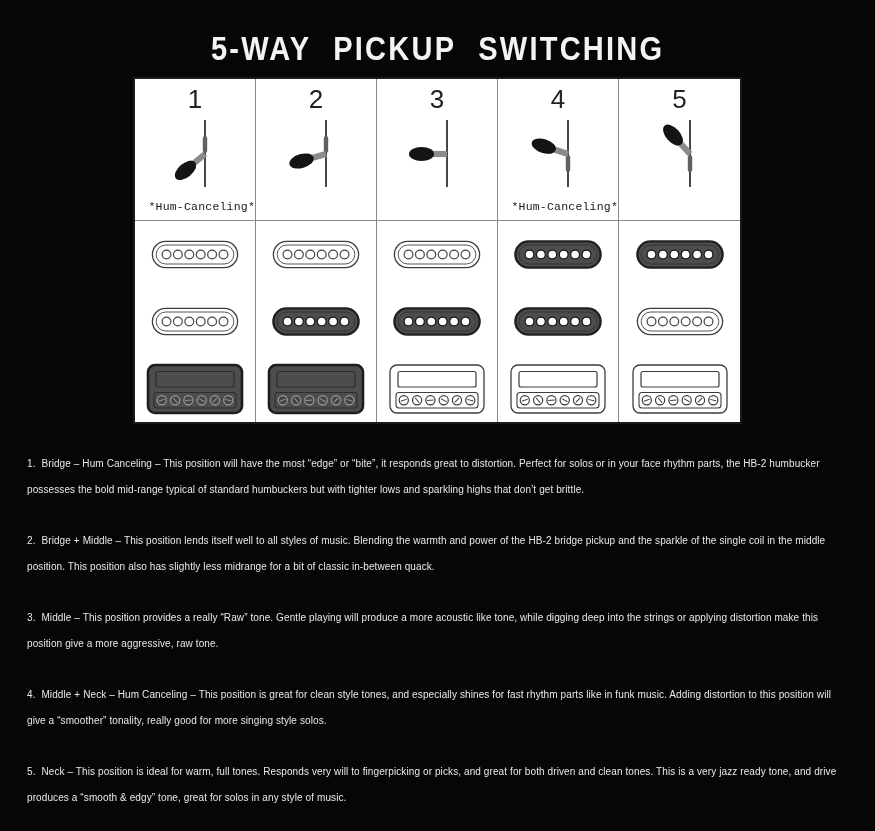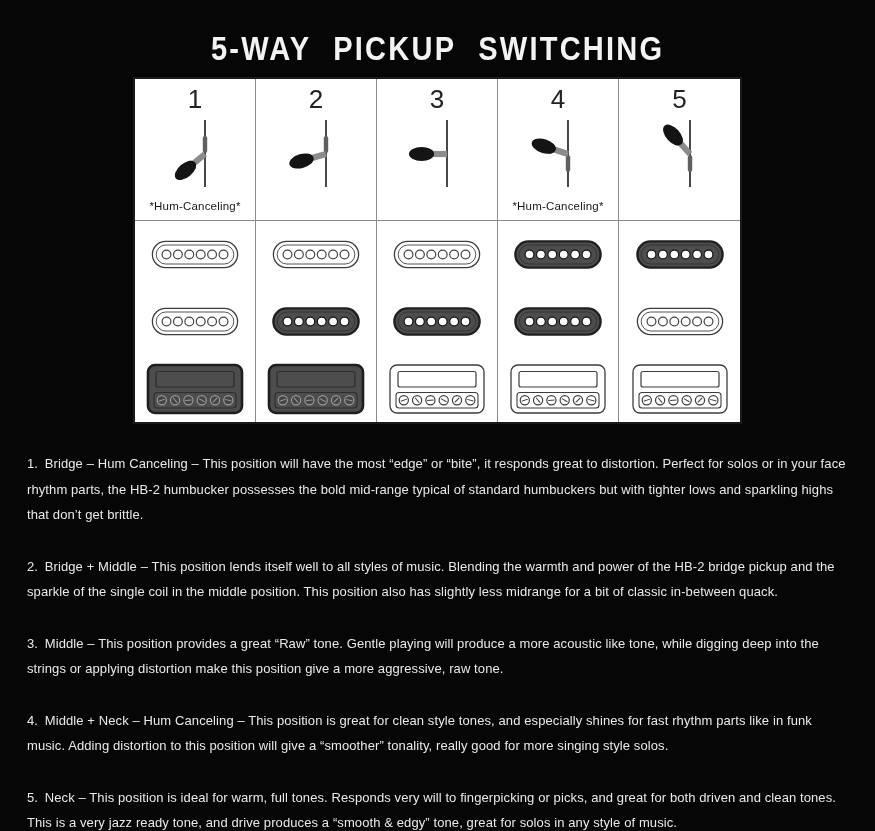--- a/index.html
+++ b/index.html
@@ -36,31 +36,32 @@
     border-bottom:1px solid #8a8a8a;
     display:flex;flex-direction:column;align-items:center;
     position:relative;flex:none;
   }
   .position-number{
     font-size:26px;line-height:30px;color:#222;margin-top:5px;
   }
   .switch{height:78px;}
   .hc-label{
     position:absolute;bottom:6px;left:0;width:100%;
-    text-align:center;font-size:11.5px;color:#181818;letter-spacing:0.2px;
+    text-align:right;font-size:11.5px;color:#181818;letter-spacing:0.2px;
     min-height:14px;
+    font-family:Liberation Mono, monospace;
   }
   .col-body{flex:1;display:flex;flex-direction:column;}
   .pickup-slot{flex:1;display:flex;align-items:center;justify-content:center;}
 
   
   .descriptions{padding:27px 27px 0 27px;}
   p.desc{
     margin:0 0 26px 0;
-    color:#e9e9e9;font-size:13px;line-height:25.5px;letter-spacing:0.1px;
+    color:#e9e9e9;font-size:10px;line-height:25.5px;letter-spacing:0.1px;
   }
   .desc-num{padding-right:3px;}
 </style>
 </head>
 <body>
 
 <div class="page">
   <h1 class="title"><span class="title-inner">5-WAY PICKUP SWITCHING</span></h1>
 
   <div class="panel" id="diagram">
@@ -361,17 +362,17 @@
               <line x1="82.3" y1="34" x2="82.3" y2="40.400000000000006" stroke="#3d3d3d" stroke-width="1" transform="rotate(-75 82.3 37.2)"></line>
             </svg>
           </div>
         </div>
       </div>
     </div>
 
   <div class="descriptions" id="descriptions">
       <p class="desc"><span class="desc-num">1.</span><span class="desc-text"> Bridge – Hum Canceling – This position will have the most “edge” or “bite”, it responds great to distortion. Perfect for solos or in your face rhythm parts, the HB-2 humbucker possesses the bold mid-range typical of standard humbuckers but with tighter lows and sparkling highs that don’t get brittle.</span></p>
       <p class="desc"><span class="desc-num">2.</span><span class="desc-text"> Bridge + Middle – This position lends itself well to all styles of music. Blending the warmth and power of the HB-2 bridge pickup and the sparkle of the single coil in the middle position. This position also has slightly less midrange for a bit of classic in-between quack.</span></p>
-      <p class="desc"><span class="desc-num">3.</span><span class="desc-text"> Middle – This position provides a great “Raw” tone. Gentle playing will produce a more acoustic like tone, while digging deep into the strings or applying distortion make this position give a more aggressive, raw tone.</span></p>
+      <p class="desc"><span class="desc-num">3.</span><span class="desc-text"> Middle – This position provides a really “Raw” tone. Gentle playing will produce a more acoustic like tone, while digging deep into the strings or applying distortion make this position give a more aggressive, raw tone.</span></p>
       <p class="desc"><span class="desc-num">4.</span><span class="desc-text"> Middle + Neck – Hum Canceling – This position is great for clean style tones, and especially shines for fast rhythm parts like in funk music. Adding distortion to this position will give a “smoother” tonality, really good for more singing style solos.</span></p>
       <p class="desc"><span class="desc-num">5.</span><span class="desc-text"> Neck – This position is ideal for warm, full tones. Responds very will to fingerpicking or picks, and great for both driven and clean tones. This is a very jazz ready tone, and drive produces a “smooth &amp; edgy” tone, great for solos in any style of music.</span></p>
     </div>
 </div>
 
 </body></html>

